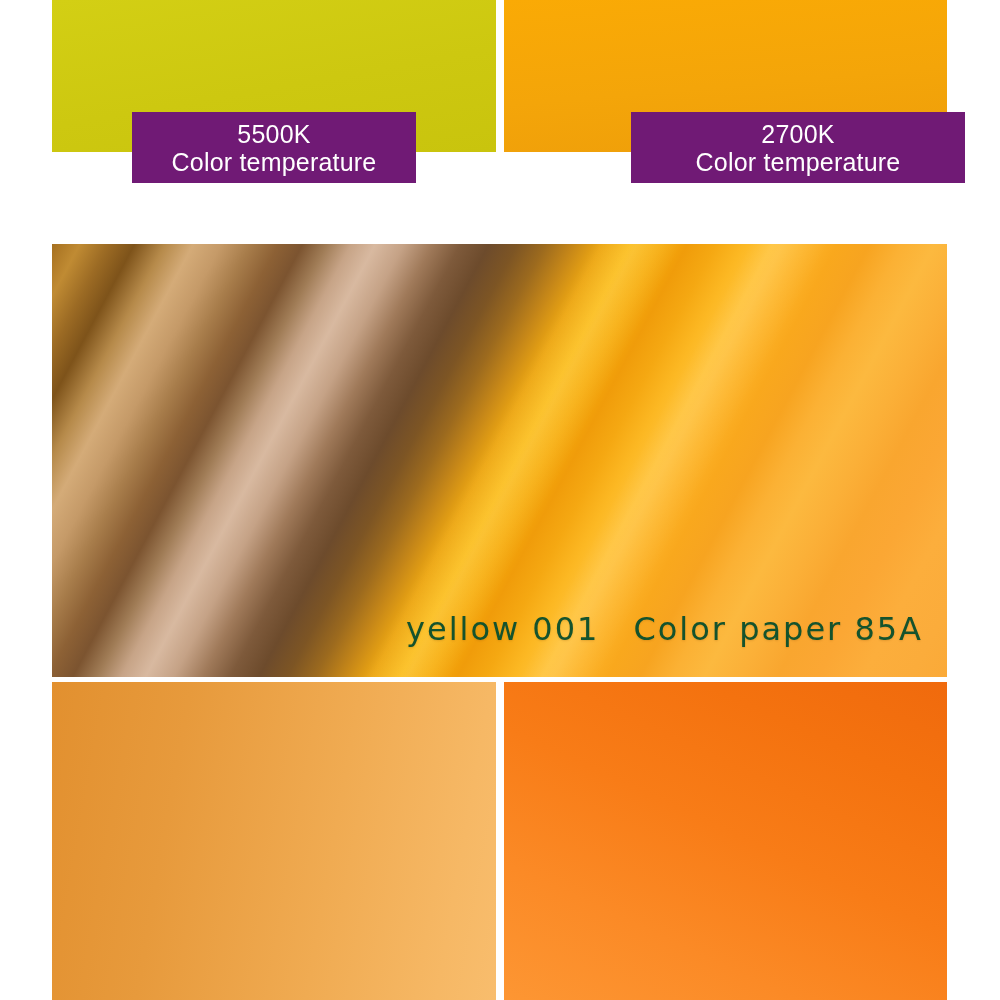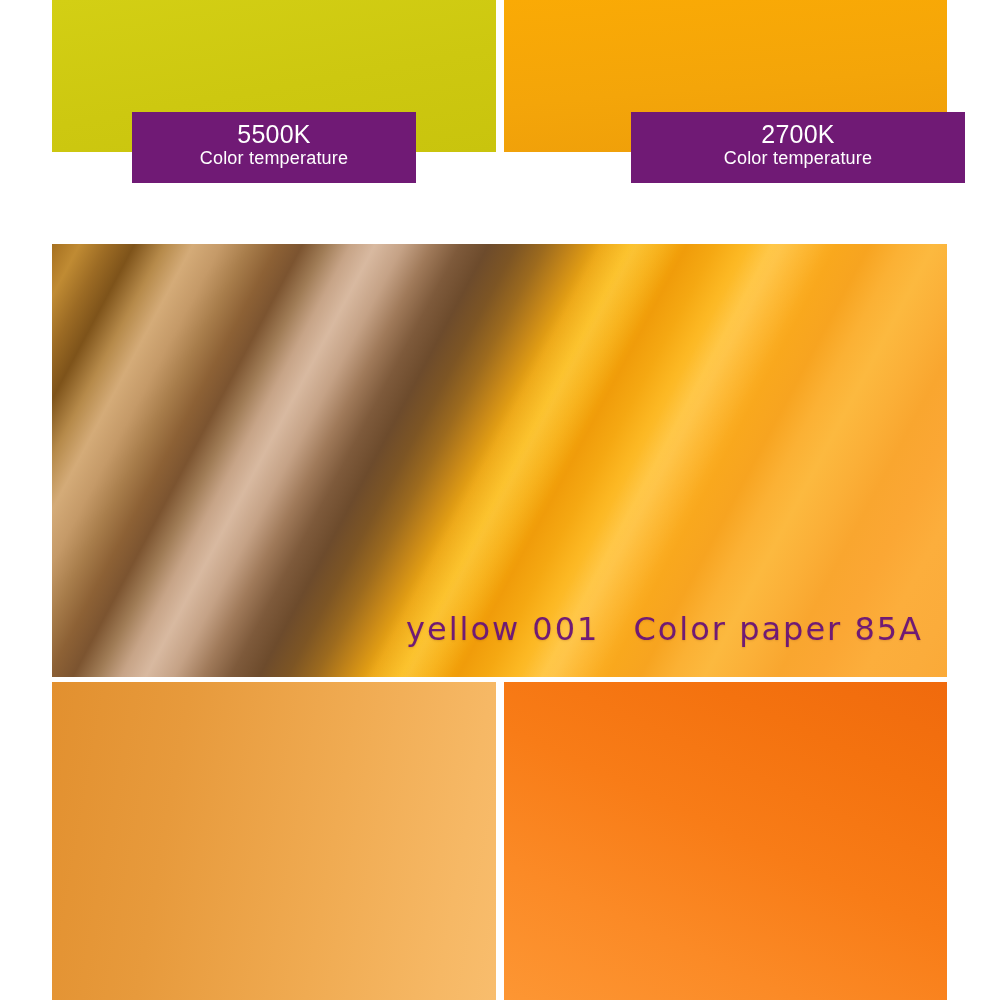--- a/index.html
+++ b/index.html
@@ -50,21 +50,21 @@
   }
   .ct-label-left  { left: 132px;  top: 112px; width: 284px; height: 71px; }
   .ct-label-right { left: 586px;  top: 112px; width: 334px; height: 71px; margin-left: 45px; }
   .ct-kelvin {
     display: block;
     font-size: 25px;
     font-weight: 400;
   }
   .ct-caption {
     display: block;
-    font-size: 18px;
+    font-size: 25px;
     font-weight: 400;
     margin-top: 1px;
   }
 
   
   .hero {
     position: absolute;
     left: 52px;
     top: 244px;
     width: 895px;
@@ -155,21 +155,21 @@
     font-family: "DejaVu Sans", sans-serif;
     font-size: 43px;
     font-weight: 700;
     letter-spacing: 1px;
     text-shadow: 0 1px 2px rgba(140,80,10,0.25);
   }
   .hero-subline {
     position: absolute;
     right: 24px;
     top: 366px;
-    color: #701a75;
+    color: #14532d;
     font-family: "DejaVu Sans", sans-serif;
     font-size: 32px;
     font-weight: 400;
     letter-spacing: 2px;
     white-space: nowrap;
     text-shadow: 0 1px 2px rgba(140,80,10,0.22);
   }
   .hero-subline .gap { display: inline-block; width: 34px; }
 
   

